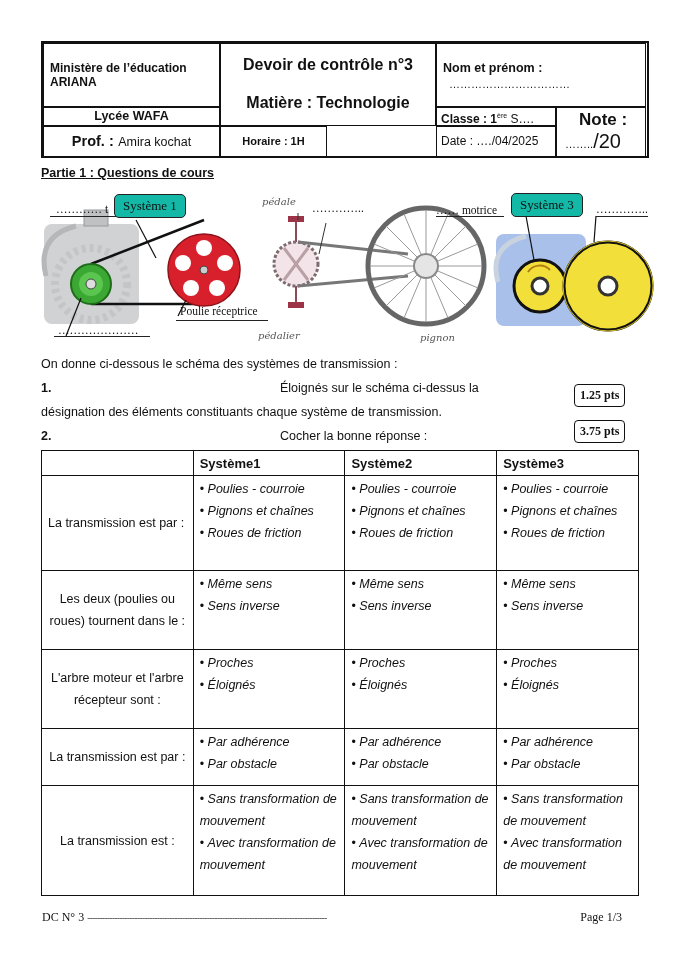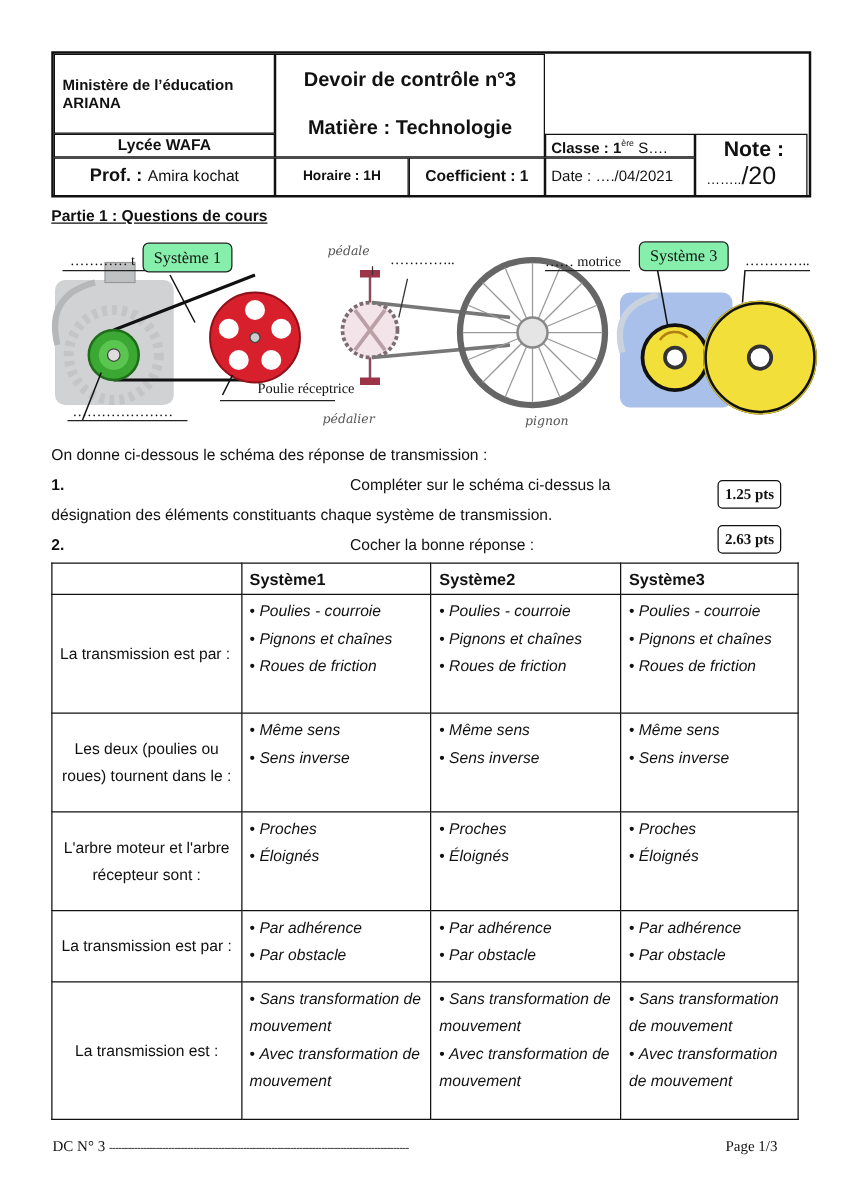--- a/index.html
+++ b/index.html
@@ -11,21 +11,21 @@
   #hdr{left:41px;top:41px;width:608px;height:117px;border:2.5px solid #111;box-sizing:border-box;}
   .cell{position:absolute;border:1.5px solid #111;box-sizing:border-box;}
   
   table.qt{position:absolute;left:41px;top:450px;width:598px;border-collapse:collapse;font-size:12.5px;}
   table.qt td{border:1.8px solid #111;vertical-align:top;padding:2px 6px;line-height:22px;}
   table.qt td.lbl{text-align:center;vertical-align:middle;padding:17px 4px;}
   table.qt th{border:1.8px solid #111;text-align:left;padding:1px 6px;font-size:13px;height:22px;}
   .opt{font-style:italic;}
   .opt::before{content:"\2022  ";font-style:normal;}
   .pts{position:absolute;border:1.5px solid #111;border-radius:4px;font-family:"Liberation Serif",serif;font-weight:bold;font-size:12px;padding:3px 5px;background:#fff;}
-  .callout{position:absolute;border:1.5px solid #222;border-radius:5px;font-family:"Liberation Serif",serif;font-size:13px;padding:3px 8px;background:#86efac;}
+  .callout{position:absolute;border:1.5px solid #222;border-radius:5px;font-family:"Liberation Serif",serif;font-size:13px;padding:3px 8px;background:#14b8a6;}
   .blank-line{position:absolute;border-bottom:1.5px solid #222;height:0;}
   .lbltxt{position:absolute;font-family:"Liberation Serif",serif;font-size:11.5px;}
   .script{position:absolute;font-family:"DejaVu Serif",serif;font-style:italic;font-size:10px;color:#555;}
 </style>
 </head>
 <body>
 
 <div id="hdr" class="abs">
 
   <div class="cell" style="left:0;top:0;width:177px;height:64px;">
@@ -42,29 +42,30 @@
     <span style="font-size:12.5px;">Amira kochat</span>
   </div>
 
   <div class="cell" style="left:177px;top:0;width:216px;height:83px;text-align:center;">
     <div class="b" style="position:absolute;left:0;right:0;top:12px;font-size:16px;">Devoir de contrôle n°3</div>
     <div class="b" style="position:absolute;left:0;right:0;top:50px;font-size:16px;">Matière : Technologie</div>
   </div>
   <div class="cell" style="left:177px;top:83px;width:107px;height:31px;text-align:center;line-height:28px;font-size:11px;">
     <span class="b">Horaire : 1H</span>
   </div>
-  <div class="cell" style="left:284px;top:83px;width:109px;height:31px;text-align:center;line-height:28px;font-size:12.5px;">
-    <span class="b">Coefficient : 1</span>
-  </div>
-
+
+  <div class="cell" style="left:393px;top:0;width:210px;height:64px;">
+    <div class="b" style="position:absolute;left:6px;top:17px;font-size:12.5px;">Nom et prénom :</div>
+    <div style="position:absolute;left:12px;top:34px;font-size:11px;letter-spacing:0px;">……………………………</div>
+  </div>
   <div class="cell" style="left:393px;top:64px;width:120px;height:19px;line-height:16px;font-size:12px;padding-left:4px;">
     <span class="b">Classe : 1</span><sup style="font-size:7px;">ère</sup><span> S….</span>
   </div>
   <div class="cell" style="left:393px;top:83px;width:120px;height:31px;line-height:28px;font-size:12px;padding-left:4px;">
-    <span>Date : …./04/2021</span>
+    <span>Date : …./04/2025</span>
   </div>
   <div class="cell" style="left:513px;top:64px;width:90px;height:50px;">
     <div class="b" style="position:absolute;left:22px;top:2px;font-size:17px;">Note :</div>
     <div style="position:absolute;left:8px;top:22px;font-size:20px;">
       <span style="font-size:11px;">……..</span><span>/20</span>
     </div>
   </div>
 </div>
 
 <div class="abs b" style="left:41px;top:166px;font-size:12.5px;text-decoration:underline;">Partie 1 : Questions de cours</div>
@@ -141,46 +142,46 @@
     <line x1="560" y1="30" x2="558" y2="56" stroke="#111" stroke-width="1.2"></line>
   </svg>
 
   
   <div class="blank-line" style="left:14px;top:30px;width:66px;"></div>
   <div class="lbltxt" style="left:20px;top:17px;">………… t</div>
   <div class="callout" style="left:78px;top:8px;">Système 1</div>
   <div class="blank-line" style="left:18px;top:150px;width:96px;"></div>
   <div class="lbltxt" style="left:22px;top:138px;">…………………</div>
   <div class="blank-line" style="left:140px;top:134px;width:92px;"></div>
-  <div class="lbltxt" style="left:144px;top:119px;margin-left:26px;">Poulie réceptrice</div>
+  <div class="lbltxt" style="left:144px;top:119px;">Poulie réceptrice</div>
 
   
   <div class="script" style="left:226px;top:10px;">pédale</div>
   <div class="lbltxt" style="left:276px;top:16px;">…………..</div>
   <div class="script" style="left:222px;top:144px;">pédalier</div>
   <div class="script" style="left:384px;top:146px;">pignon</div>
 
   
   <div class="blank-line" style="left:400px;top:30px;width:68px;"></div>
   <div class="lbltxt" style="left:400px;top:18px;">…… motrice</div>
   <div class="callout" style="left:475px;top:7px;">Système 3</div>
   <div class="blank-line" style="left:560px;top:30px;width:52px;"></div>
   <div class="lbltxt" style="left:560px;top:17px;">…………..</div>
 </div>
 
-<div class="abs" style="left:41px;top:357px;font-size:12.5px;">On donne ci-dessous le schéma des réponse de transmission :</div>
+<div class="abs" style="left:41px;top:357px;font-size:12.5px;">On donne ci-dessous le schéma des systèmes de transmission :</div>
 
 <div class="abs b" style="left:41px;top:381px;font-size:12.5px;">1.</div>
-<div class="abs" style="left:280px;top:381px;font-size:12.5px;">Compléter sur le schéma ci-dessus la</div>
+<div class="abs" style="left:280px;top:381px;font-size:12.5px;">Éloignés sur le schéma ci-dessus la</div>
 <div class="abs" style="left:41px;top:405px;font-size:12.5px;">désignation des éléments constituants chaque système de transmission.</div>
 <div class="pts" style="left:574px;top:384px;">1.25 pts</div>
 
 <div class="abs b" style="left:41px;top:429px;font-size:12.5px;">2.</div>
 <div class="abs" style="left:280px;top:429px;font-size:12.5px;">Cocher la bonne réponse :</div>
-<div class="pts" style="left:574px;top:420px;">2.63 pts</div>
+<div class="pts" style="left:574px;top:420px;">3.75 pts</div>
 
 <table class="qt">
   <colgroup>
       <col style="width:152px">
       <col style="width:152px">
       <col style="width:152px">
       <col style="width:142px">
     </colgroup>
   <tbody>
       <tr>

